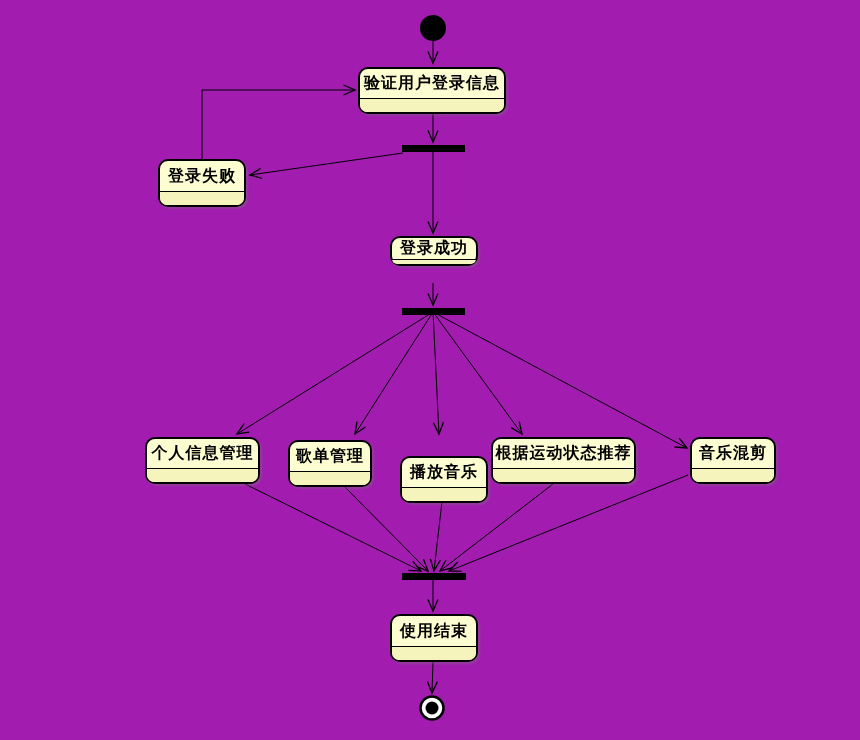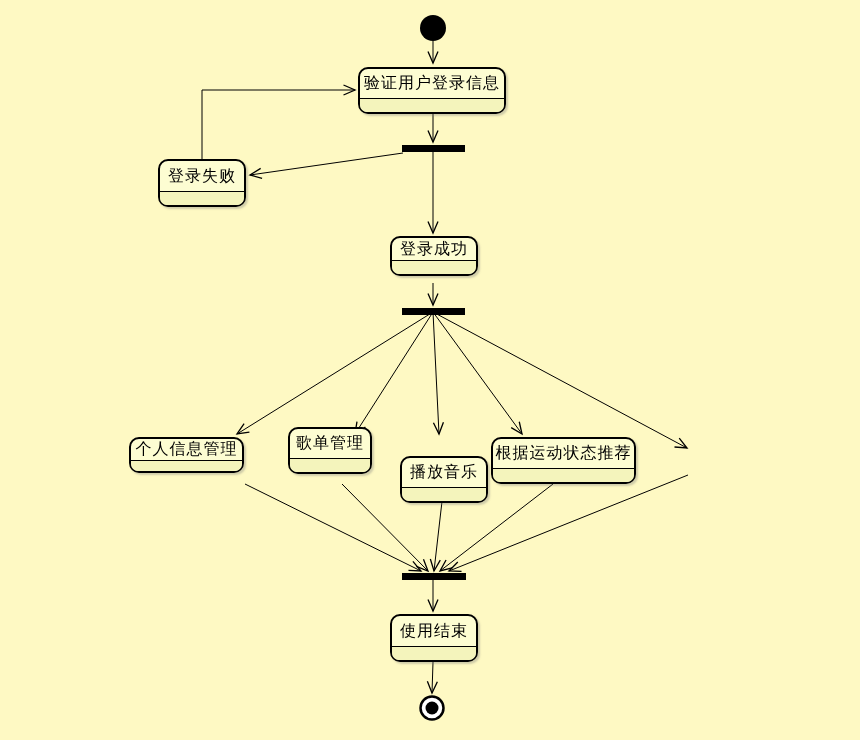--- a/index.html
+++ b/index.html
@@ -5,22 +5,23 @@
   html, body {
     margin: 0;
     padding: 0;
     background: #ffffff;
     font-family: "DejaVu Serif", "Liberation Serif", serif;
   }
   .canvas {
     position: relative;
     width: 860px;
     height: 740px;
-    background: #fef9c3;
+    background: #a21caf;
     overflow: hidden;
+    font-weight: bold;
   }
   .edge-layer {
     position: absolute;
     left: 0;
     top: 0;
     width: 860px;
     height: 740px;
   }
   .activity-box {
     position: absolute;
@@ -96,44 +97,48 @@
   <div class="activity-box" style="left:358px; top:67px; width:148px; height:47px;">
     <div class="box-label">验证用户登录信息</div>
     <div class="box-bottom"></div>
   </div>
 
   <div class="activity-box" style="left:158px; top:159px; width:88px; height:48px;text-align:right;">
     <div class="box-label">登录失败</div>
     <div class="box-bottom"></div>
   </div>
 
-  <div class="activity-box" style="left:390px; top:236px; width:88px; height:40px;">
+  <div class="activity-box" style="left:390px; top:236px; width:88px; height:30px;">
     <div class="box-label">登录成功</div>
     <div class="box-bottom"></div>
   </div>
 
-  <div class="activity-box" style="left:129px; top:437px; width:115px; height:36px;">
+  <div class="activity-box" style="left:145px; top:437px; width:115px; height:47px;">
     <div class="box-label">个人信息管理</div>
     <div class="box-bottom"></div>
   </div>
 
-  <div class="activity-box" style="left:288px; top:427px; width:84px; height:47px;">
+  <div class="activity-box" style="left:288px; top:440px; width:84px; height:47px;">
     <div class="box-label">歌单管理</div>
     <div class="box-bottom"></div>
   </div>
 
   <div class="activity-box" style="left:400px; top:456px; width:88px; height:47px;">
     <div class="box-label">播放音乐</div>
     <div class="box-bottom"></div>
   </div>
 
   <div class="activity-box" style="left:491px; top:437px; width:145px; height:47px;">
     <div class="box-label">根据运动状态推荐</div>
     <div class="box-bottom"></div>
   </div>
 
+  <div class="activity-box" style="left:690px; top:437px; width:86px; height:47px;">
+    <div class="box-label">音乐混剪</div>
+    <div class="box-bottom"></div>
+  </div>
 
   <div class="activity-box" style="left:390px; top:614px; width:88px; height:48px;">
     <div class="box-label">使用结束</div>
     <div class="box-bottom"></div>
   </div>
 
 </div>
 
 </body></html>

